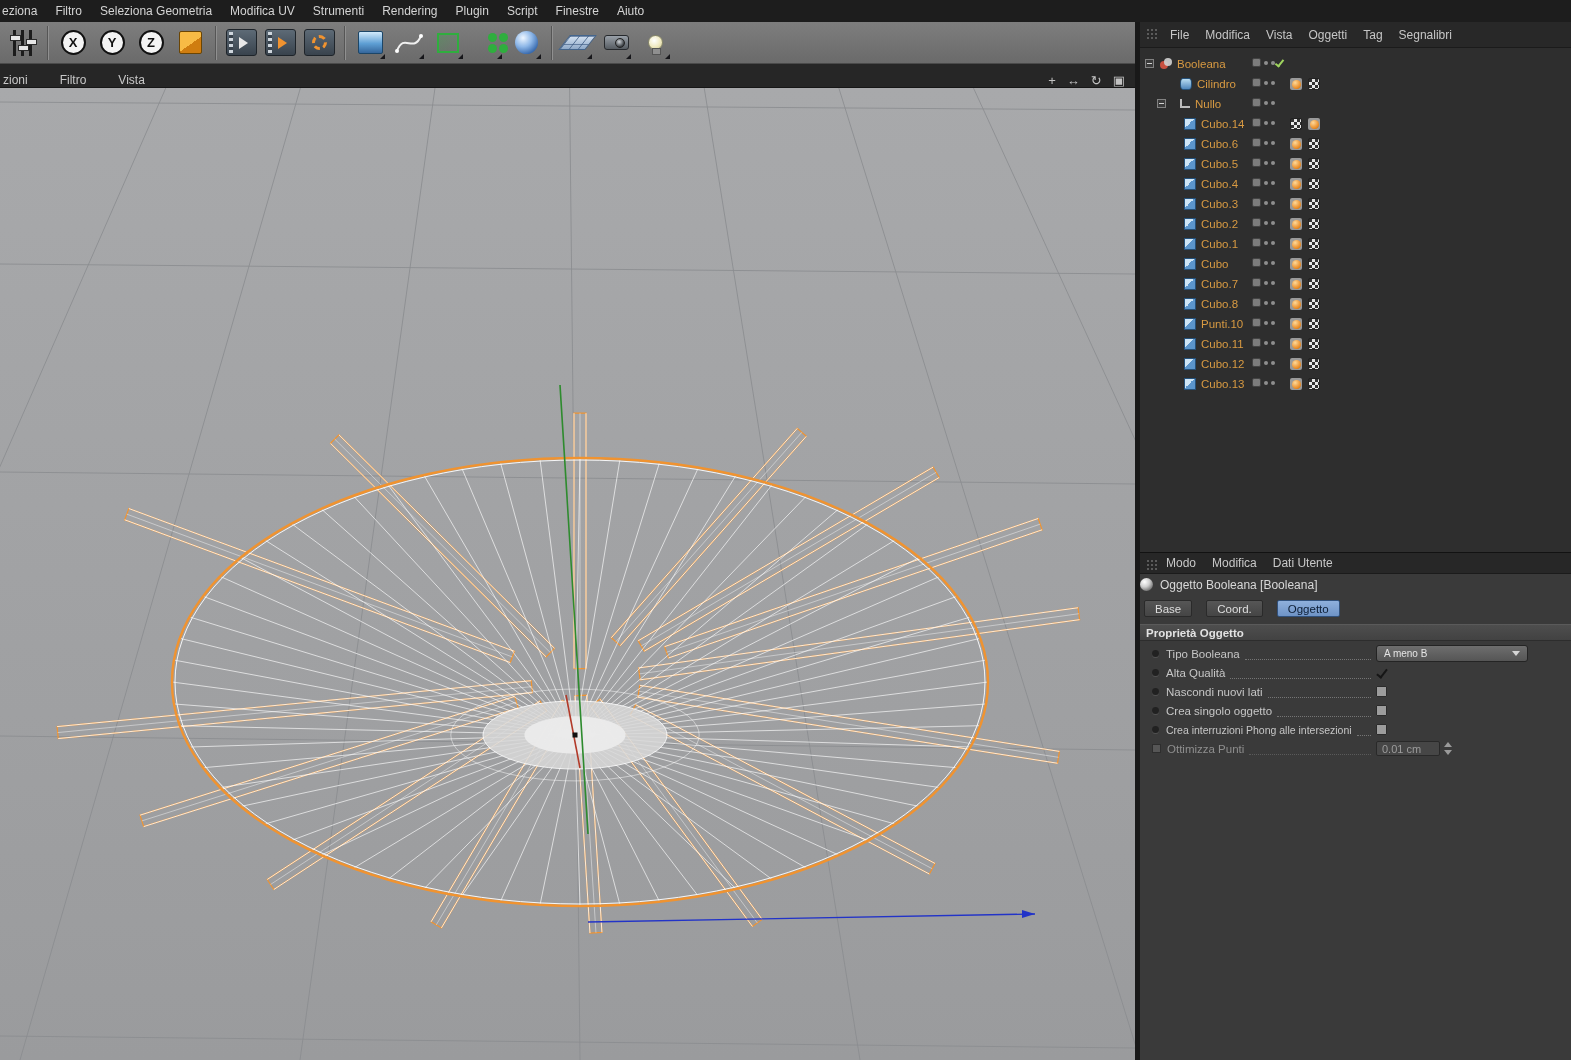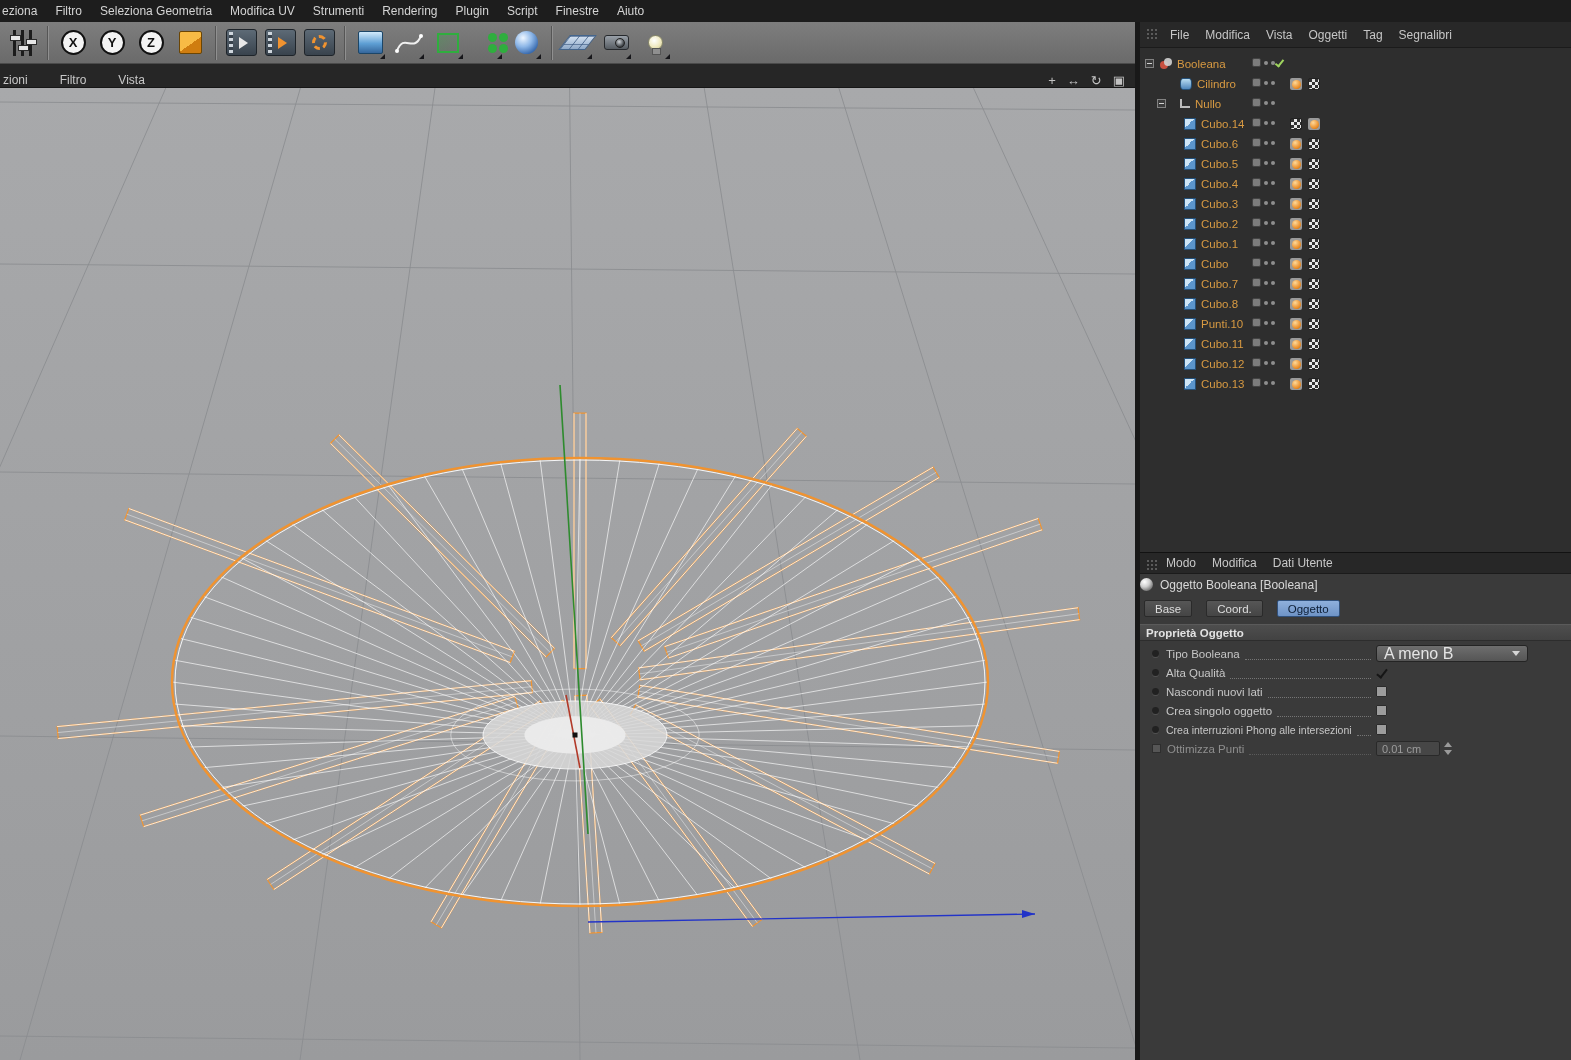--- a/index.html
+++ b/index.html
@@ -123,21 +123,21 @@
 .prow{display:flex;align-items:center;height:19px;padding-left:12px;position:relative}
 .pbullet{width:7px;height:7px;border-radius:50%;background:#212121;box-shadow:0 1px 0 rgba(255,255,255,.12);
 margin-right:7px;flex:none}
 .penable{width:9px;height:9px;background:#565656;border:1px solid #2e2e2e;margin:0 6px 0 0;flex:none}
 .plabel{font-size:11.5px;color:#c6c6c6;white-space:nowrap}
 .plabel.small{font-size:10.5px}
 .plabel.dim{color:#8e8e8e}
 .pleader{flex:1;min-width:4px;margin:0 5px;height:12px;border-bottom:1px dotted #757575}
 .pleader.dim{border-bottom-color:#5a5a5a}
 .pctl{flex:none;width:195px;display:flex;align-items:center}
-.pdrop{width:152px;height:17px;display:flex;align-items:center;padding:0 7px;color:#e4e4e4;font-size:16px;
+.pdrop{width:152px;height:17px;display:flex;align-items:center;padding:0 7px;color:#e4e4e4;font-size:10px;
 border-radius:3px;background:linear-gradient(#6e6e6e,#555);border:1px solid #242424}
 .caret{margin-left:auto;width:0;height:0;border-left:4px solid transparent;border-right:4px solid transparent;
 border-top:5px solid #d6d6d6}
 .pcheck{width:11px;height:11px;background:#9c9c9c;border:1px solid #2b2b2b;border-radius:1px}
 .pcheckmark{width:6px;height:11px;border-right:2px solid #161616;border-bottom:2px solid #161616;
 transform:rotate(38deg);margin-left:3px}
 .pfield{width:64px;height:15px;background:#464646;border:1px solid #292929;border-radius:2px;color:#9c9c9c;
 font-size:11px;display:flex;align-items:center;padding:0 5px}
 .stepper{margin-left:4px;display:flex;flex-direction:column;gap:3px}
 .stepper .up{width:0;height:0;border-left:4px solid transparent;border-right:4px solid transparent;border-bottom:5px solid #9a9a9a}

